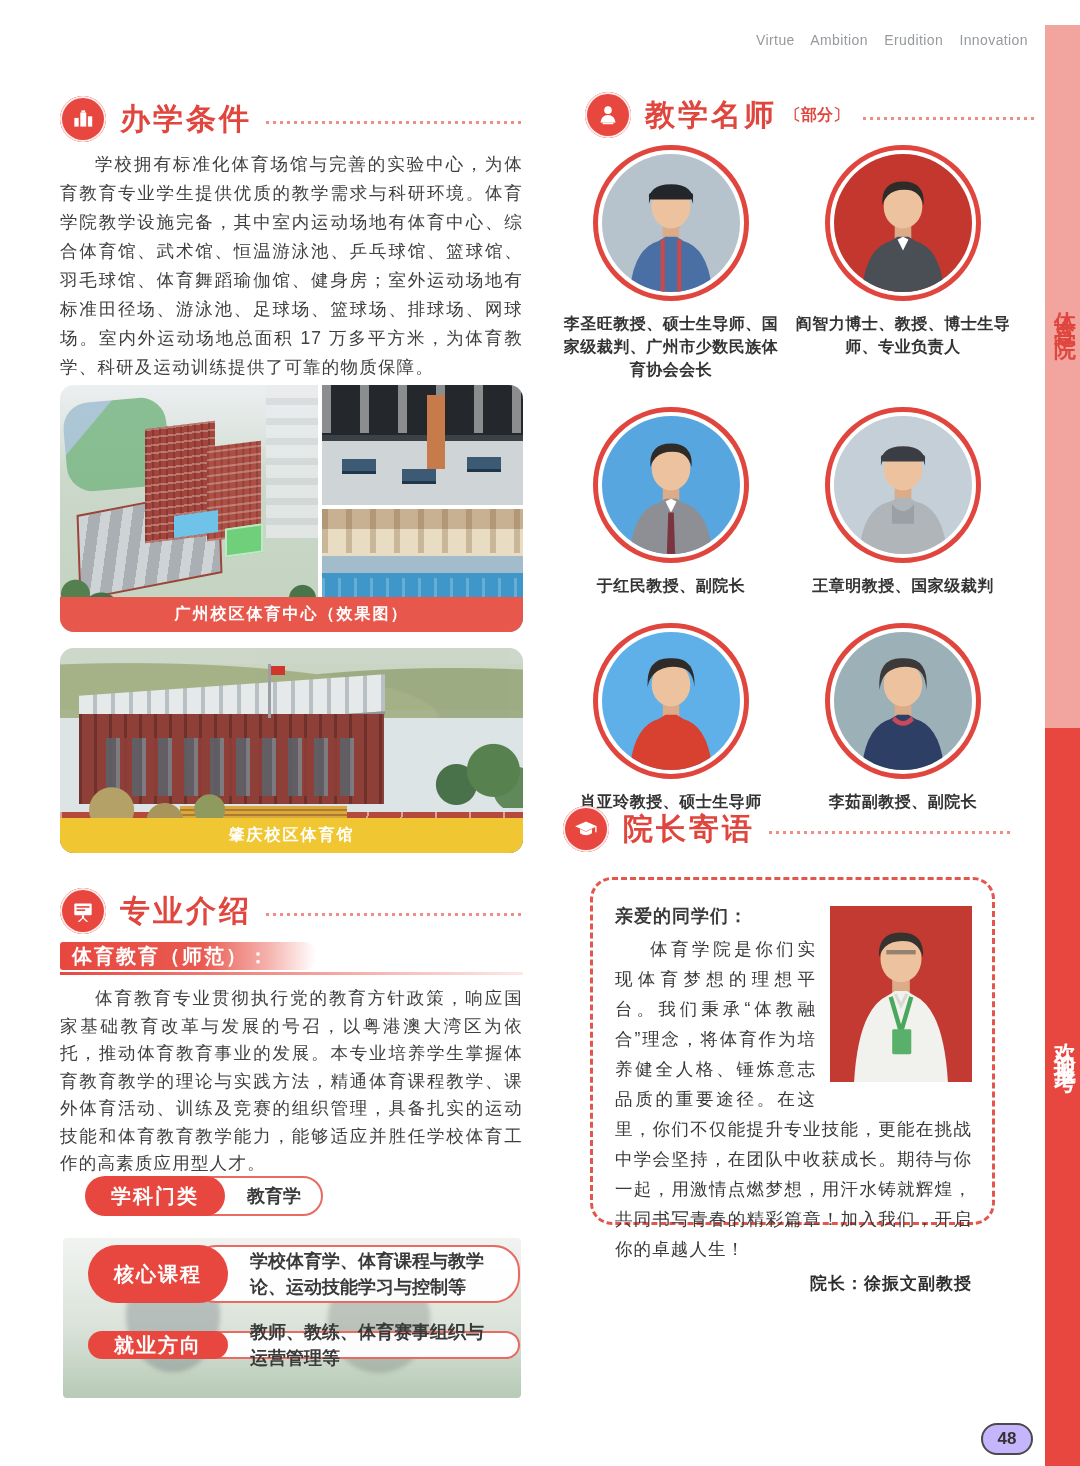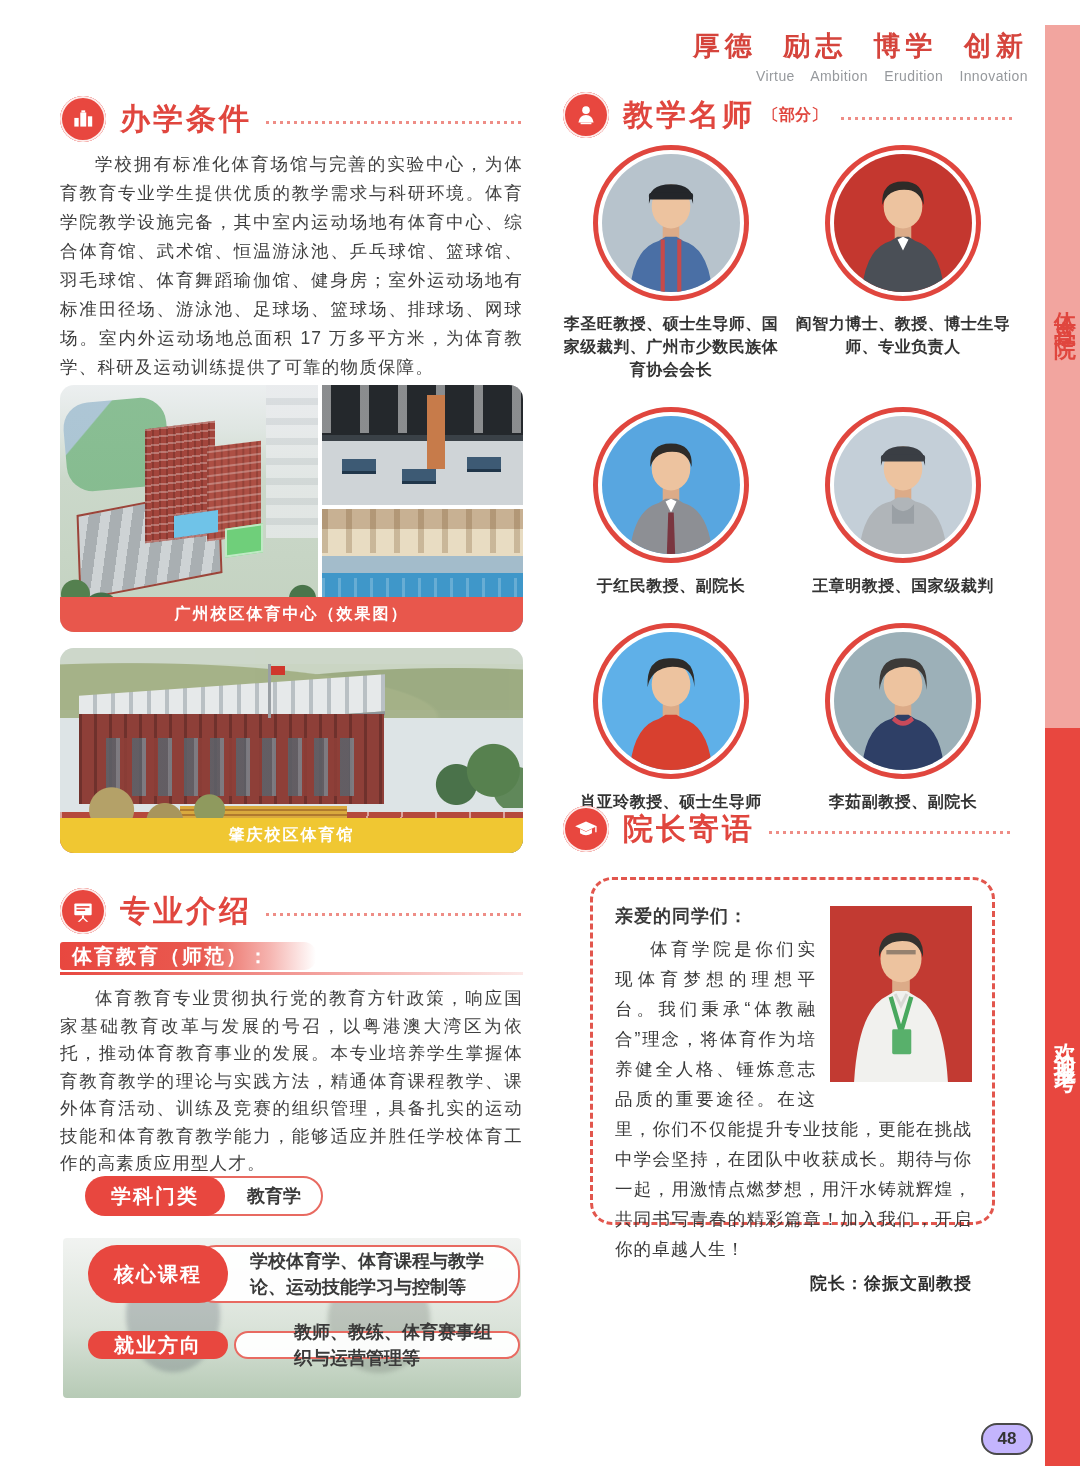--- a/index.html
+++ b/index.html
@@ -132,21 +132,21 @@
      background:radial-gradient(ellipse at 50% 40%,rgba(100,110,100,.28) 0 60%,transparent 61%);filter:blur(2px);}
   .fact-row{position:absolute;display:flex;align-items:stretch;}
   .fact-label{position:relative;z-index:2;background:#e8473f;color:#fff;font-weight:bold;font-size:20px;
      letter-spacing:2px;border-radius:999px;display:flex;align-items:center;padding:0 26px;white-space:nowrap;}
   .fact-value{background:rgba(255,255,255,.95);border:2px solid #e86a61;border-radius:26px;
      margin-left:-38px;padding:5px 20px 5px 58px;font-size:18px;line-height:26px;color:#3a3a3a;
      display:flex;align-items:center;font-weight:600;}
   .fr1{left:85px;top:1176px;height:40px;}
   .fr2{left:88px;top:1245px;height:58px;width:432px;}
   .fr2 .fact-value{flex:1;}
-  .fr3{left:88px;top:1331px;height:28px;width:432px;gap:44px;}
+  .fr3{left:88px;top:1331px;height:28px;width:432px;}
   .fr3 .fact-value{flex:1;}
 
   
   .teachers{position:absolute;left:557px;top:145px;width:460px;
      display:grid;grid-template-columns:1fr 1fr;row-gap:26px;column-gap:4px;justify-items:center;}
   .t-cell{display:flex;flex-direction:column;align-items:center;width:100%;}
   .t-ring{width:138px;height:138px;border:5px solid #e0463e;border-radius:50%;background:#fff;
      padding:4px;box-sizing:content-box;}
   .t-ava{width:100%;height:100%;border-radius:50%;overflow:hidden;}
   .t-cap{margin-top:11px;font-size:16px;line-height:23px;font-weight:bold;color:#333;
@@ -185,21 +185,20 @@
   .pagenum{position:absolute;left:981px;top:1423px;width:48px;height:28px;border:2px solid #4a4a4a;
      border-radius:999px;display:flex;align-items:center;justify-content:center;
      font-size:17px;font-weight:600;color:#333;background:#c4b5fd;}
 </style>
 </head>
 <body>
 
 <div class="page">
 
   <div class="brand">
-    <div class="brand-cn">厚德 励志 博学 创新</div>
     <div class="brand-en">Virtue  Ambition  Erudition  Innovation</div>
   </div>
 
   <div class="side-top">
     <span>体育学院</span>
   </div>
   <div class="side-bottom">
     <span>欢迎报考</span>
   </div>
 
@@ -285,21 +284,21 @@
   </div>
   <div class="fact-row fr2">
     <div class="fact-label">核心课程</div>
     <div class="fact-value">学校体育学、体育课程与教学论、运动技能学习与控制等</div>
   </div>
   <div class="fact-row fr3">
     <div class="fact-label">就业方向</div>
     <div class="fact-value">教师、教练、体育赛事组织与运营管理等</div>
   </div>
 
-  <div class="sec-h" style="left:563px;top:92px;width:450px;">
+  <div class="sec-h" style="left:585px;top:92px;width:450px;">
     <div class="sec-icon">
       <svg viewBox="0 0 48 48" fill="#fff">
           <circle cx="24" cy="15" r="7"></circle>
           <path d="M10 38 Q12 24 24 24 Q36 24 38 38 Z"></path>
           <rect x="14" y="38" width="20" height="3"></rect>
         </svg>
     </div>
     <div class="sec-title">教学名师</div>
     <div class="sec-sub">〔部分〕</div>
     <div class="sec-dots"></div>

